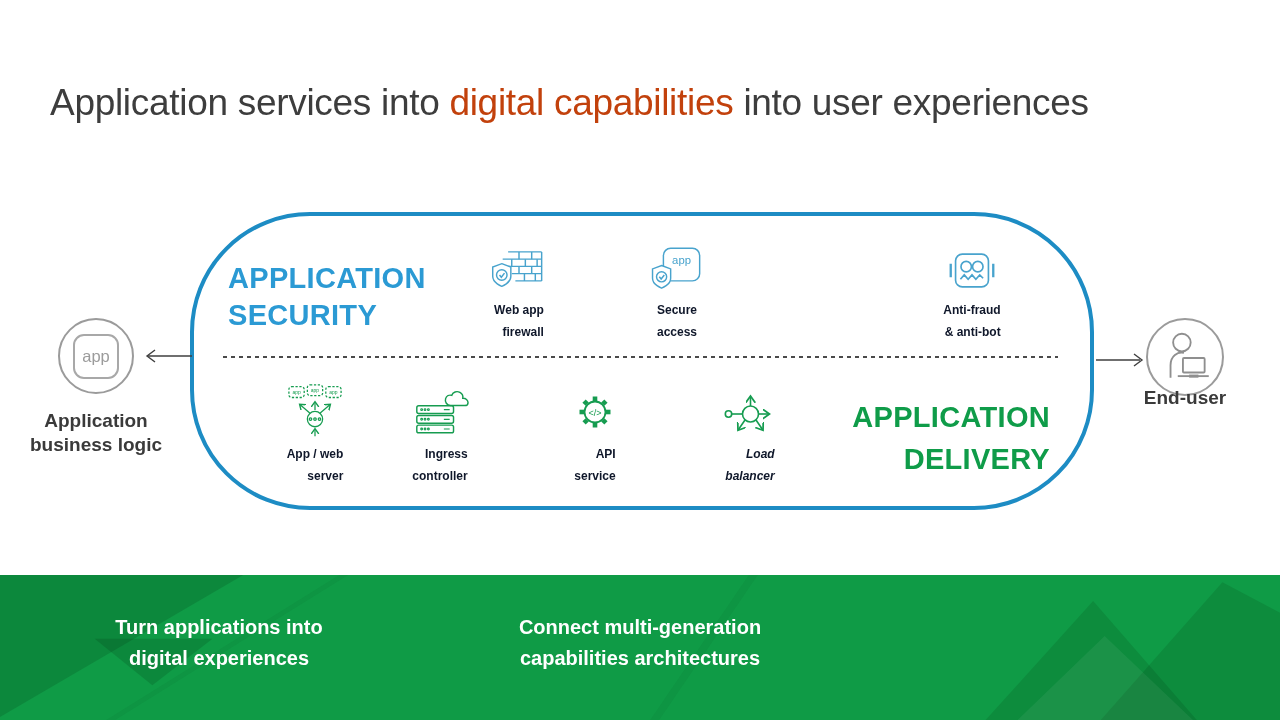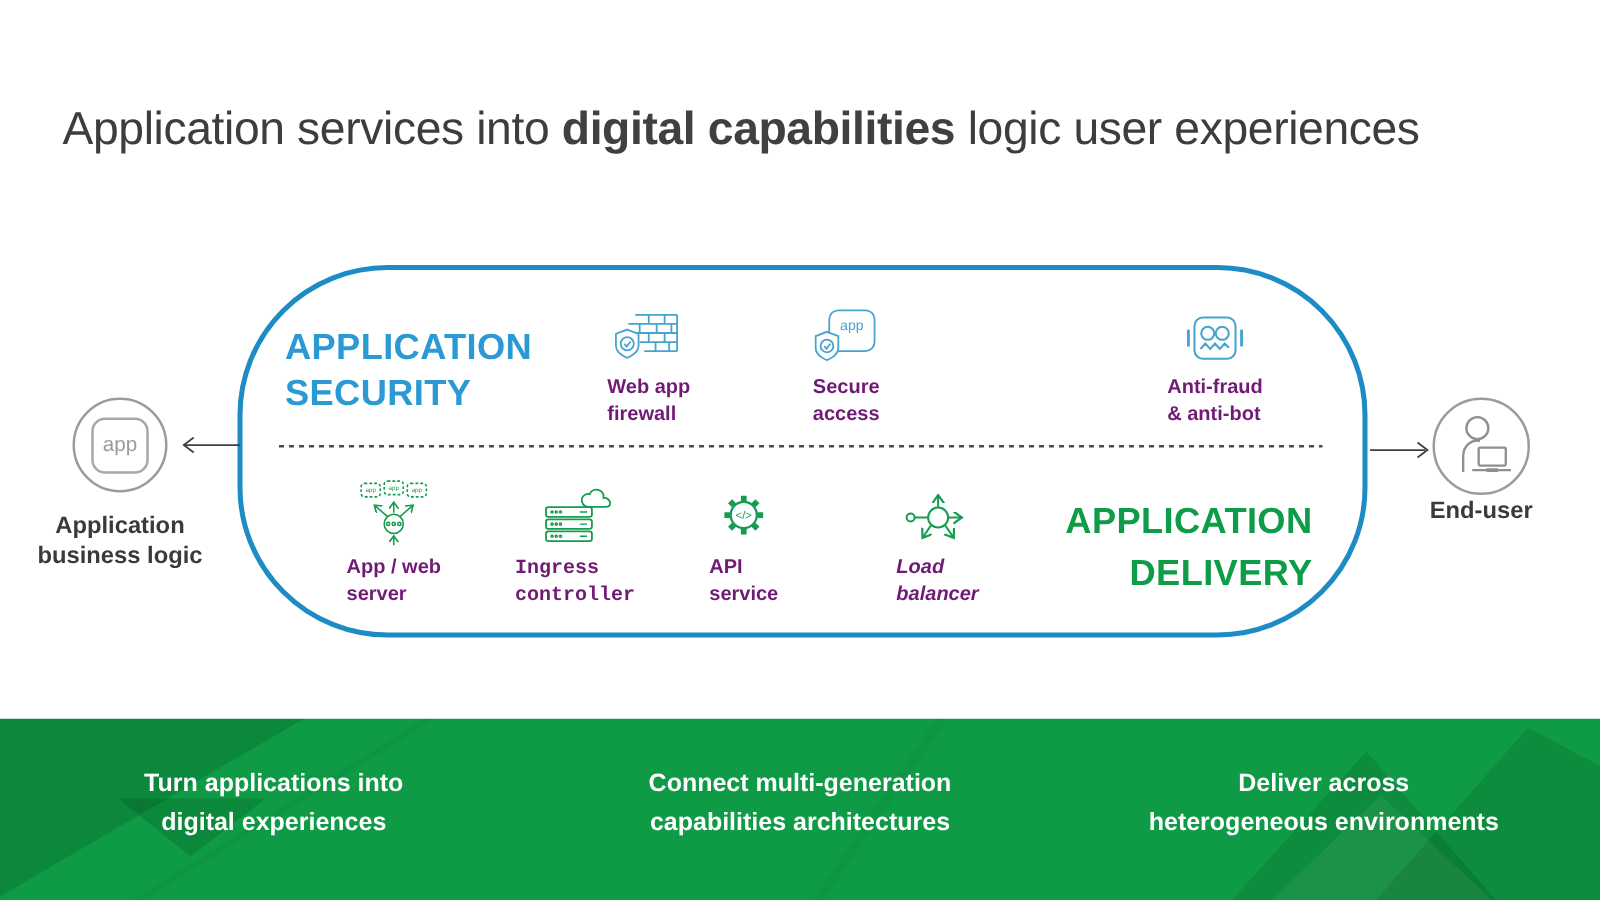--- a/index.html
+++ b/index.html
@@ -8,21 +8,21 @@
     position:relative; width:1280px; height:720px; background:#ffffff;
     font-family:"Liberation Sans", sans-serif; overflow:hidden; margin:0 auto;
   }
   .abs { position:absolute; }
 
   
   .title {
     left:50px; top:82px; width:1190px;
     font-size:37px; letter-spacing:-0.3px; color:#3d3d3d; white-space:nowrap;
   }
-  .title .hl { color:#404040; font-weight:bold; }
+  .title .hl { color:#c2410c; font-weight:normal; }
 
   
   .pill {
     left:190px; top:212px; width:904px; height:298px;
     border:4px solid #1d8cc4; border-radius:120px; background:#ffffff;
   }
   .sec-heading {
     left:228px; top:260px; width:260px;
     font-size:29px; font-weight:bold; line-height:37px; color:#2b9ad4;
     white-space:pre-line; letter-spacing:0.3px;
@@ -34,43 +34,43 @@
   }
   .dash-sep {
     left:223px; top:356px; width:835px; height:2px;
     background:repeating-linear-gradient(90deg,#4a4a4a 0 4px, transparent 4px 8px);
   }
 
   
   .svc { position:absolute; width:160px; display:flex; flex-direction:column; align-items:center; }
   .svc-icon { height:54px; display:flex; align-items:flex-end; justify-content:center; }
   .svc-label {
-    margin-top:5px; font-size:16px; font-weight:bold; line-height:22px;
-    color:#701a75; text-align:left; white-space:pre-line;
+    margin-top:5px; font-size:12px; font-weight:bold; line-height:22px;
+    color:#0f172a; text-align:right; white-space:pre-line;
   }
   svg { display:block; }
 
   
   .actor-circle {
     border:2px solid #9b9b9b; border-radius:50%; background:#fff;
     display:flex; align-items:center; justify-content:center;
   }
   .left-circle { left:58px; top:318px; width:76px; height:76px; }
   .right-circle { left:1146px; top:318px; width:78px; height:78px; }
   .app-chip {
     width:46px; height:45px; border:2px solid #a8a8a8; border-radius:11px;
     display:flex; align-items:center; justify-content:center;
     color:#9b9b9b; font-size:16.5px;
   }
   .actor-label {
     font-size:19px; font-weight:bold; color:#3a3a3a; line-height:24px;
     text-align:center; white-space:pre-line;
   }
   .left-label { left:0px; top:409px; width:192px; }
-  .right-label { left:1110px; top:397px; width:150px; }
+  .right-label { left:1110px; top:386px; width:150px; }
 
   
   .band { left:0; top:575px; width:1280px; height:145px; background:#0f9b46; overflow:hidden; }
   .band .shape { position:absolute; inset:0; }
   .shape.d1 { background:rgba(0,40,10,0.16); clip-path:polygon(0% 0%, 19% 0%, 0% 98%); }
   .shape.d2 { background:rgba(0,40,10,0.16); clip-path:polygon(7.4% 44%, 16.6% 44%, 11.9% 76%); }
   .shape.d3 { background:rgba(0,40,10,0.05); clip-path:polygon(26.5% 0%, 27.2% 0%, 9% 100%, 8.3% 100%); }
   .shape.d4 { background:rgba(0,40,10,0.05); clip-path:polygon(58.5% 0%, 59.2% 0%, 51.5% 100%, 50.8% 100%); }
   .shape.d5 { background:rgba(0,40,10,0.13); clip-path:polygon(77% 100%, 85.4% 18%, 93.5% 100%); }
   .shape.d6 { background:rgba(0,40,10,0.13); clip-path:polygon(86% 100%, 95.5% 5%, 100% 26%, 100% 100%); }
@@ -92,21 +92,21 @@
     <defs>
       <marker id="ah-b" markerWidth="7" markerHeight="7" refX="3.6" refY="3" orient="auto">
         <path d="M0,0 L4.2,3 L0,6" fill="none" stroke="#48a3cd" stroke-width="1.1"></path>
       </marker>
       <marker id="ah-g" markerWidth="7" markerHeight="7" refX="3.6" refY="3" orient="auto">
         <path d="M0,0 L4.2,3 L0,6" fill="none" stroke="#169c50" stroke-width="1.1"></path>
       </marker>
     </defs>
   </svg>
 
-  <div class="abs title"><span>Application services into </span><span class="hl">digital capabilities</span><span> logic user experiences</span></div>
+  <div class="abs title"><span>Application services into </span><span class="hl">digital capabilities</span><span> into user experiences</span></div>
 
   <div class="abs pill"></div>
   <div class="abs sec-heading">APPLICATION
 SECURITY</div>
   <div class="abs del-heading">APPLICATION
 DELIVERY</div>
   <div class="abs dash-sep"></div>
 
   <div class="svc" style="left:439px; top:240px;">
     <span class="svc-icon">
@@ -167,21 +167,21 @@
         <circle cx="24" cy="20" r="5.4"></circle>
         <circle cx="36" cy="20" r="5.4"></circle>
         <polyline points="18,33 22,28.5 26,33 30,28.5 34,33 38,28.5 41.5,32"></polyline>
         <path d="M8 17 V31 M52 17 V31" stroke-width="2.4"></path>
       </svg>
     </span>
     <span class="svc-label">Anti-fraud
 &amp; anti-bot</span>
   </div>
 
-  <div class="svc" style="left:380px; top:384px;font-family:Liberation Mono, monospace;">
+  <div class="svc" style="left:360px; top:384px;">
     <span class="svc-icon">
       <svg width="58" height="49" viewBox="0 0 60 50" fill="none" stroke="#169c50" stroke-width="1.5">
         <rect x="6" y="17" width="38" height="8" rx="2"></rect>
         <rect x="6" y="27" width="38" height="8" rx="2"></rect>
         <rect x="6" y="37" width="38" height="8" rx="2"></rect>
         <g stroke-width="1.2">
           <path d="M34 21 H40 M34 31 H40 M34 41 H40"></path>
           <circle cx="11" cy="21" r="0.9"></circle>
             <circle cx="14.5" cy="21" r="0.9"></circle>
             <circle cx="18" cy="21" r="0.9"></circle>
@@ -269,16 +269,14 @@
     <div class="shape d3"></div>
     <div class="shape d4"></div>
     <div class="shape d5"></div>
     <div class="shape d6"></div>
     <div class="shape d7"></div>
   </div>
   <div class="abs band-item b1">Turn applications into
 digital experiences</div>
   <div class="abs band-item b2">Connect multi-generation
 capabilities architectures</div>
-  <div class="abs band-item b3">Deliver across
-heterogeneous environments</div>
 
 </div>
 
 </body></html>

